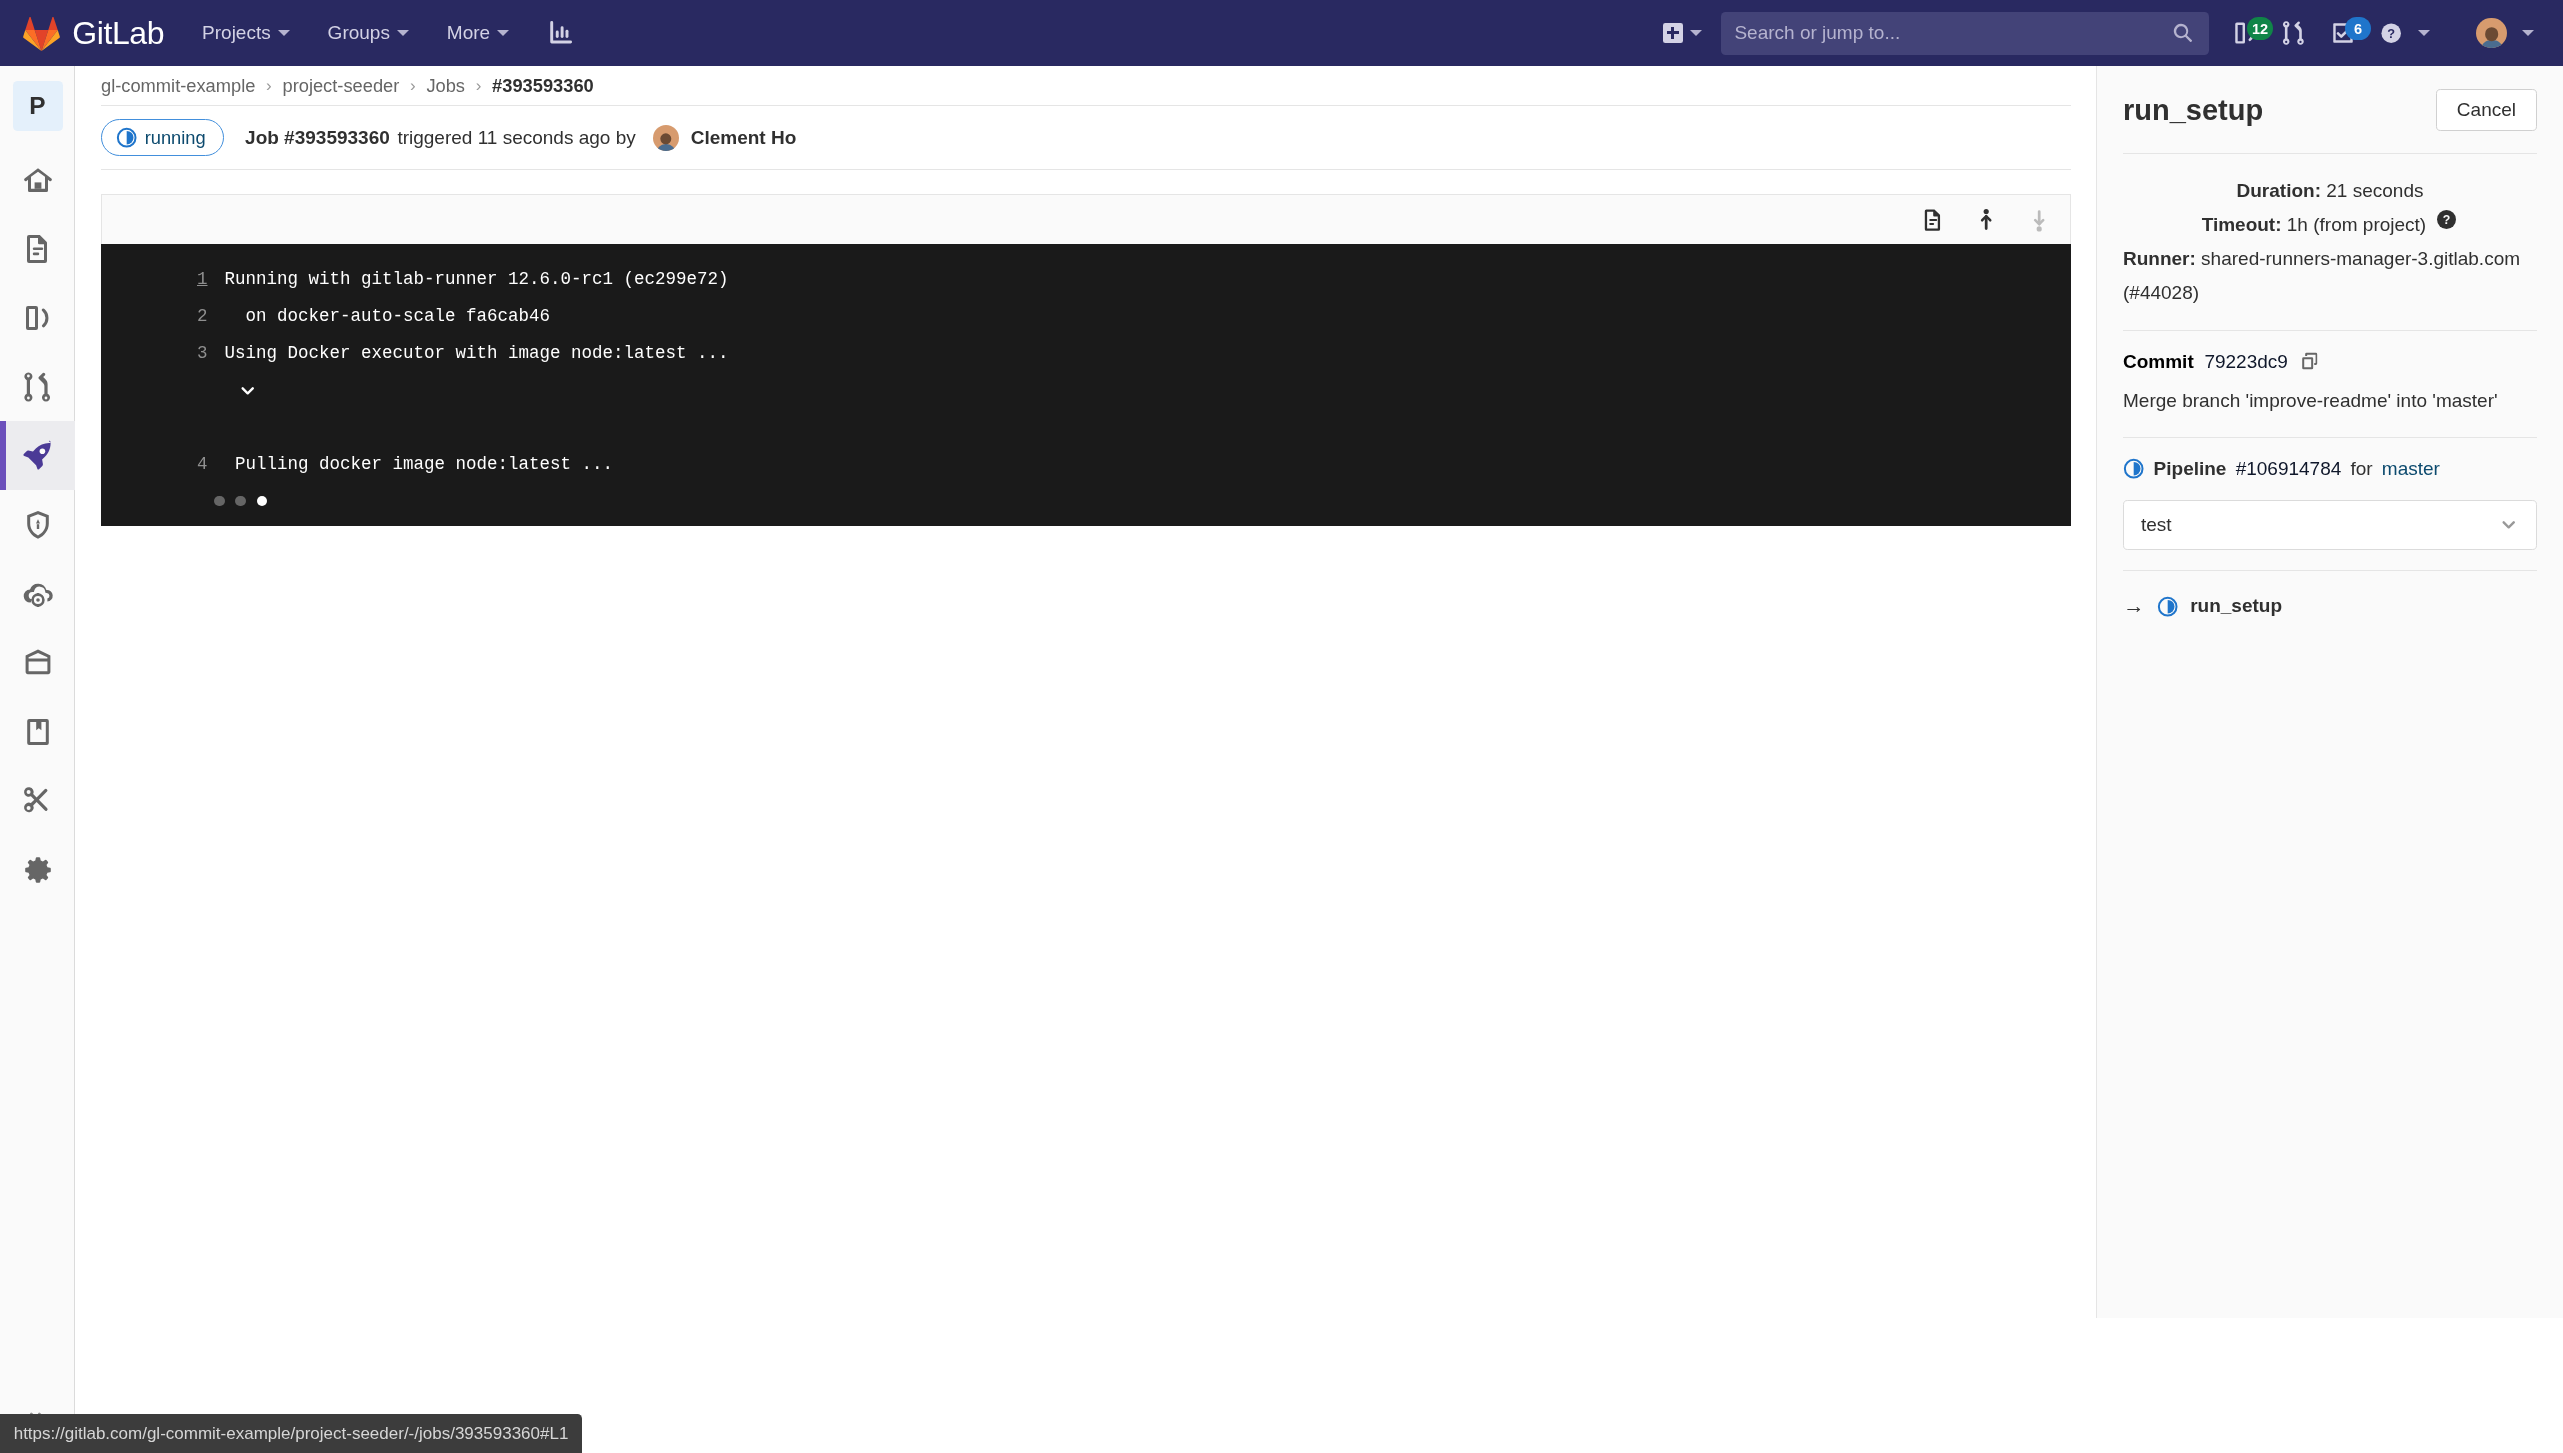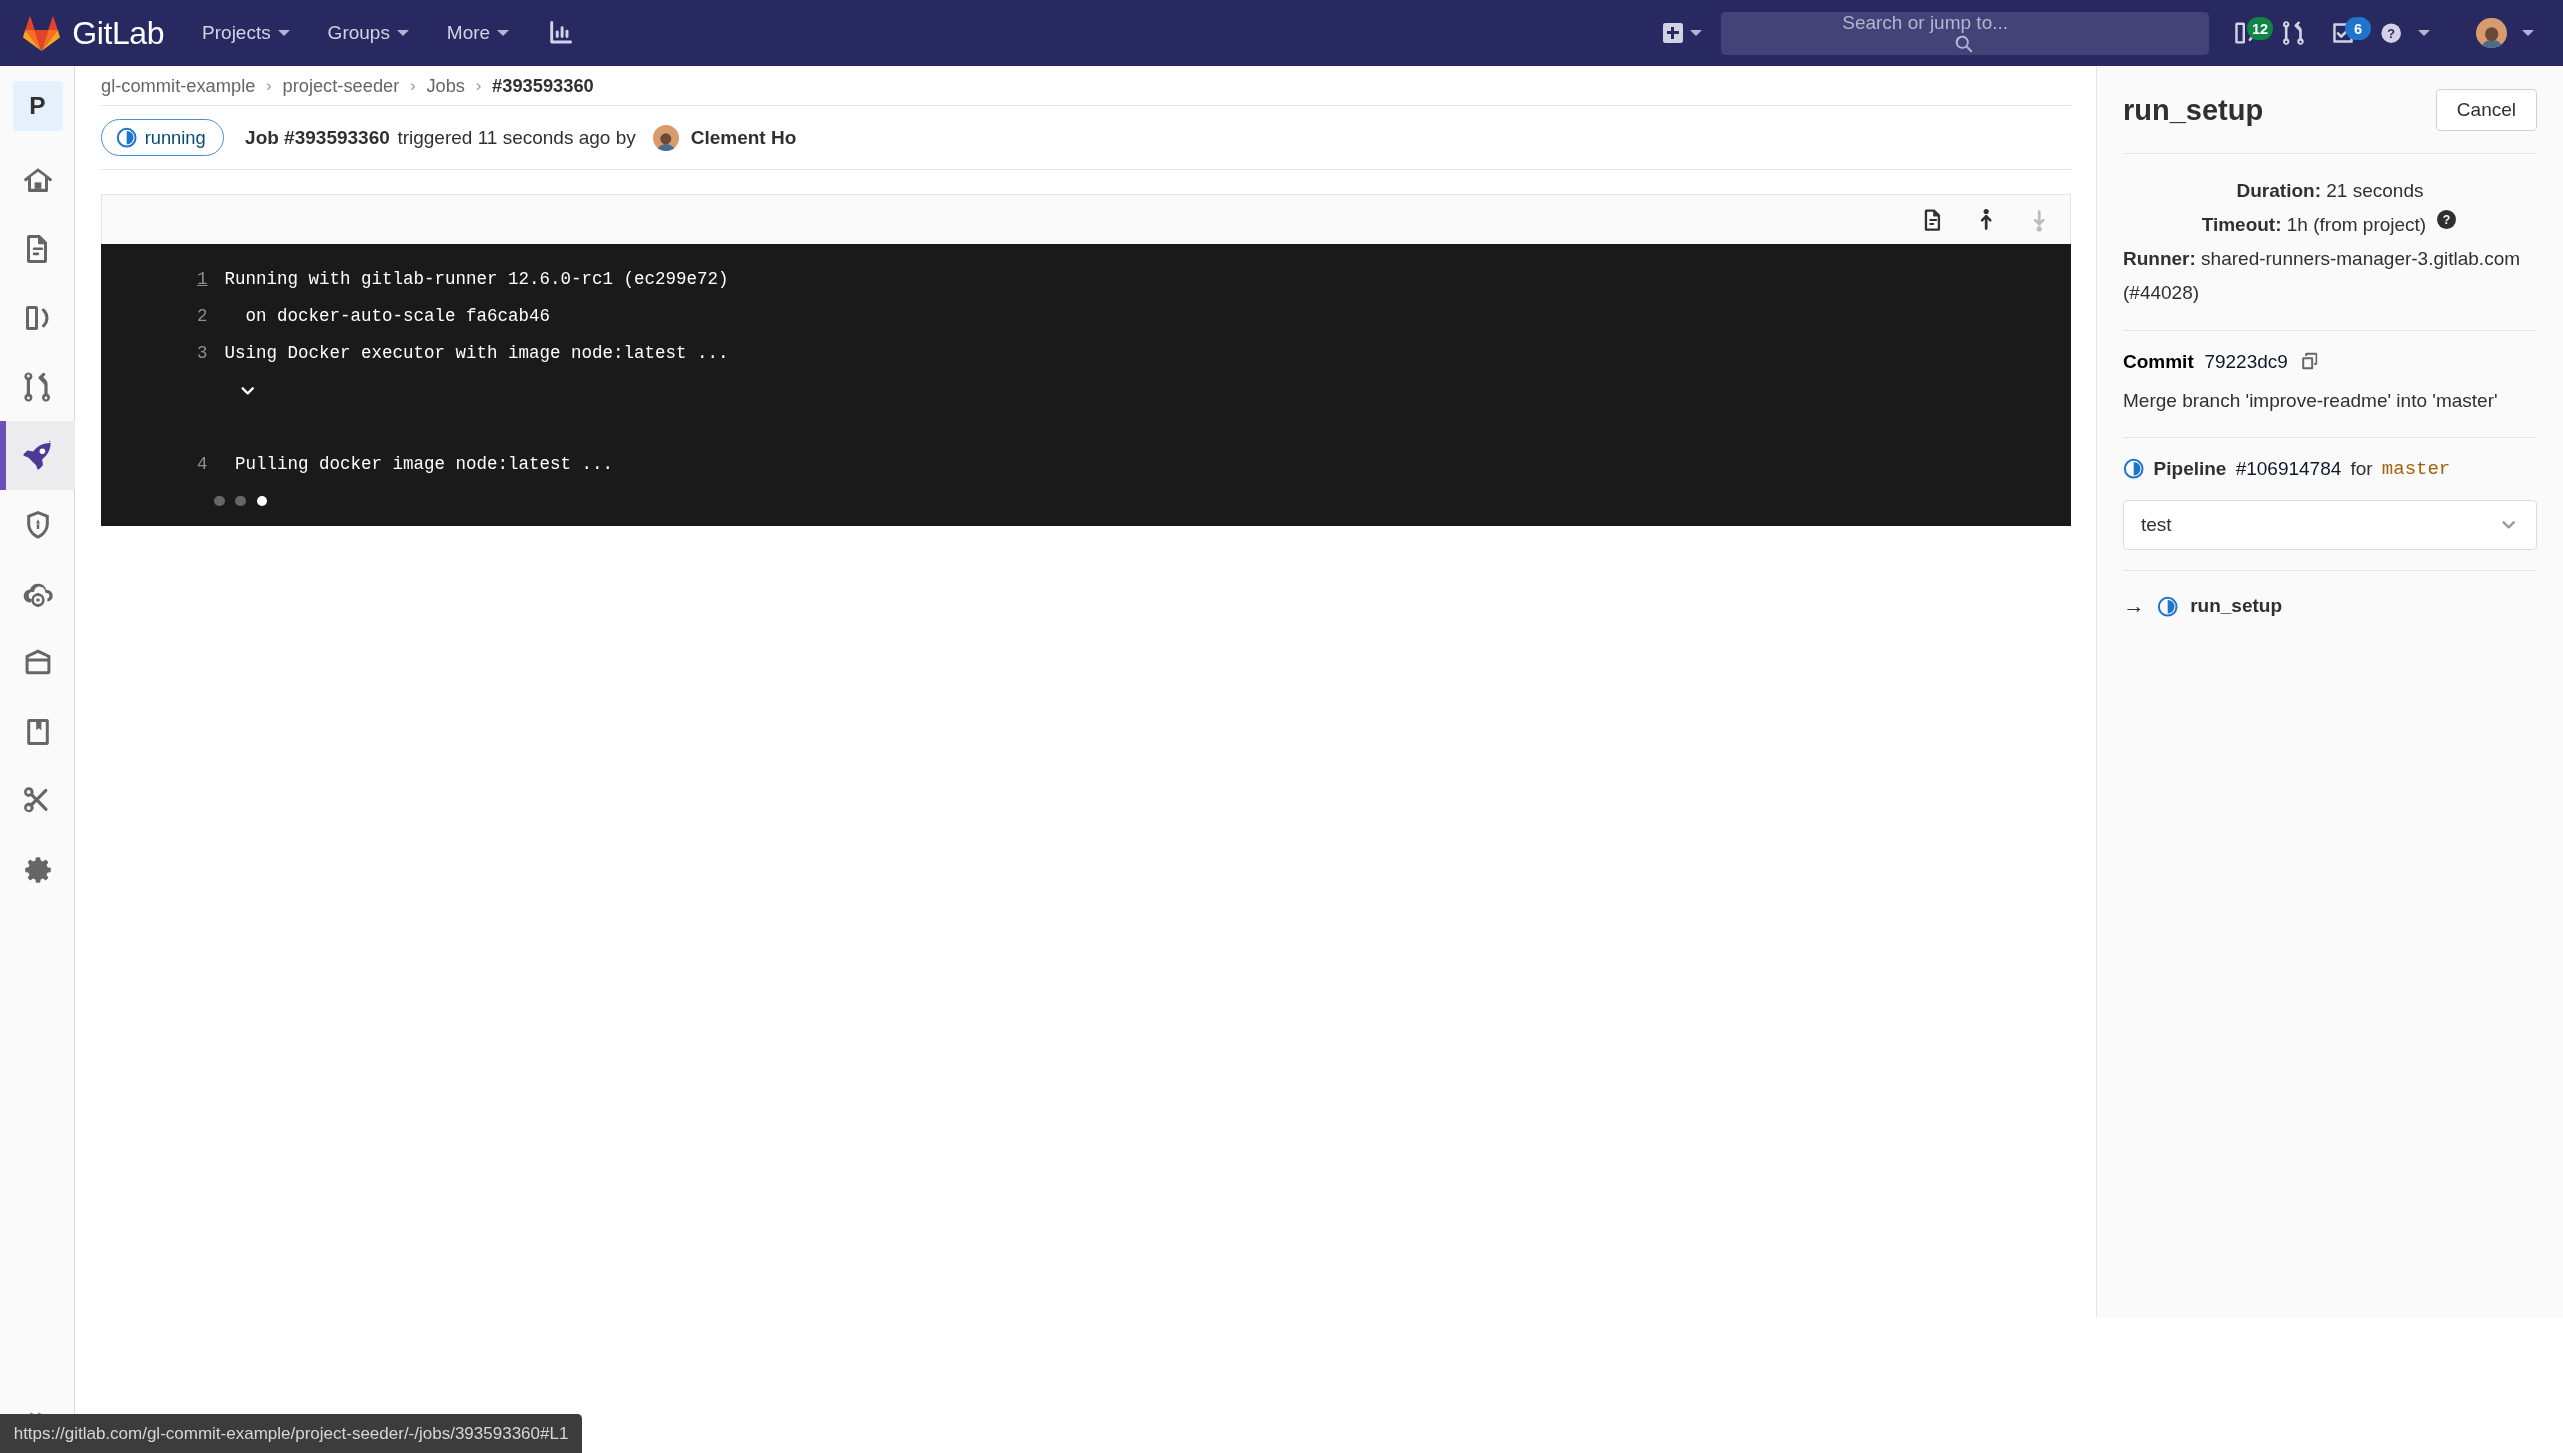--- a/index.html
+++ b/index.html
@@ -48,21 +48,21 @@
     position: relative;
   }
   .plus-box:before, .plus-box:after {
     content: ""; position: absolute; background: #292961;
   }
   .plus-box:before { left: 8.4px; top: 3.8px; width: 3.1px; height: 12.2px; }
   .plus-box:after { left: 3.8px; top: 8.4px; width: 12.2px; height: 3.1px; }
 
   .search-box {
     width: 488px; height: 43px; background: #434378; border-radius: 4.6px;
-    display: flex; align-items: center; padding: 0 13.7px; cursor: text; flex-direction: column;
+    display: flex; align-items: center; padding: 0 13.7px; cursor: text;
   }
   .search-box input {
     background: transparent; border: 0; outline: none; flex: 1;
     color: #fff; font-size: 19px; font-family: "Liberation Sans", sans-serif;
   }
   .search-box input::placeholder { color: #b5b3cf; }
 
   .nav-icon-btn {
     position: relative; display: flex; align-items: center; justify-content: center;
     margin-left: 23px; cursor: pointer; height: 100%;
@@ -202,21 +202,21 @@
   .help-icon { flex: none; margin-left: 9.2px; cursor: pointer; }
   .commit-line { display: flex; align-items: center; gap: 10.7px; font-size: 19px; }
   .link { color: #0f172a; cursor: pointer; }
   .copy-btn { cursor: pointer; display: flex; }
   .commit-msg { font-size: 19px; color: #303030; line-height: 32px; margin-top: 12.2px; }
 
   .pipeline-row {
     display: flex; align-items: center; gap: 9.2px; font-size: 19px; color: #303030;
     margin-bottom: 20px;
   }
-  .mono-link { font-family: Liberation Mono, monospace; color: #a16207; cursor: pointer; }
+  .mono-link { font-family: Liberation Sans, sans-serif; color: #0c4a6e; cursor: pointer; }
   .stage-select {
     width: 100%; height: 50px; background: #fff; border: 0.8px solid #dbdbdb;
     border-radius: 4.6px; display: flex; align-items: center; justify-content: space-between;
     padding: 0 17px; font-size: 19px; color: #303030; cursor: pointer;
   }
   .job-item {
     display: flex; align-items: center; gap: 12.2px; padding: 23px 0;
     font-size: 19px; color: #303030; font-weight: 700; cursor: pointer;
   }
   .arrow-right { font-size: 21.4px; color: #303030; }

